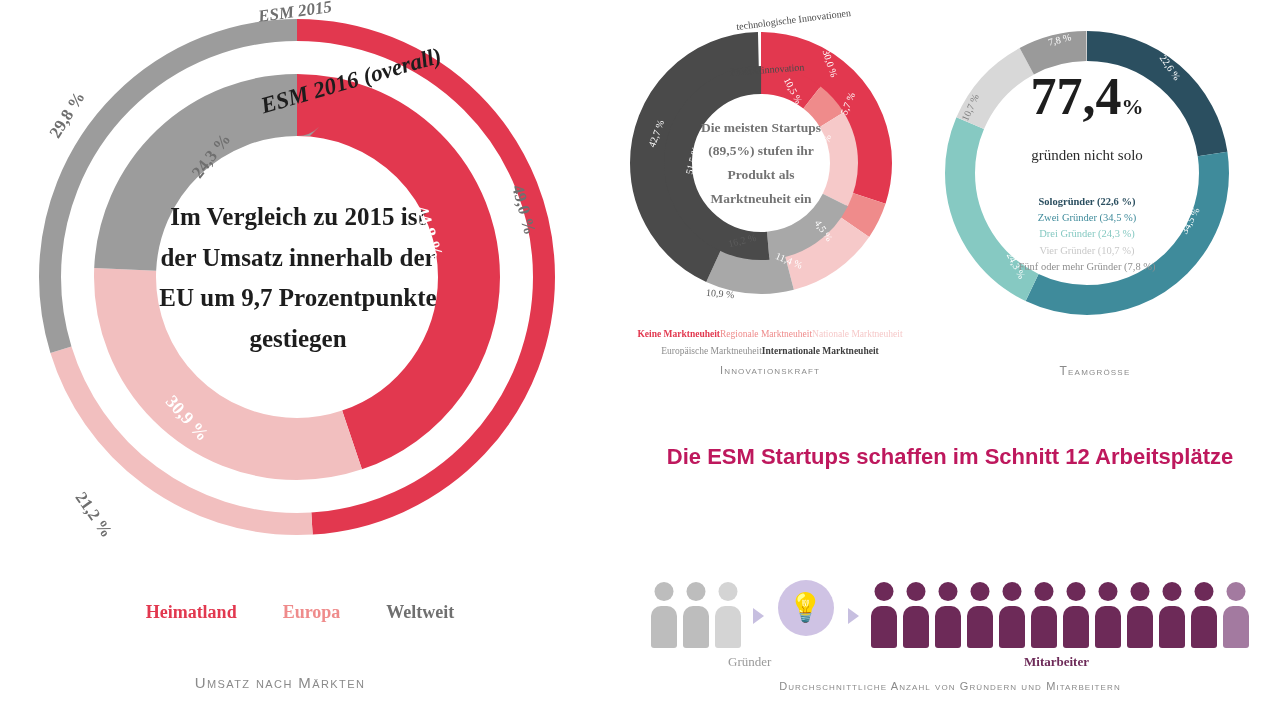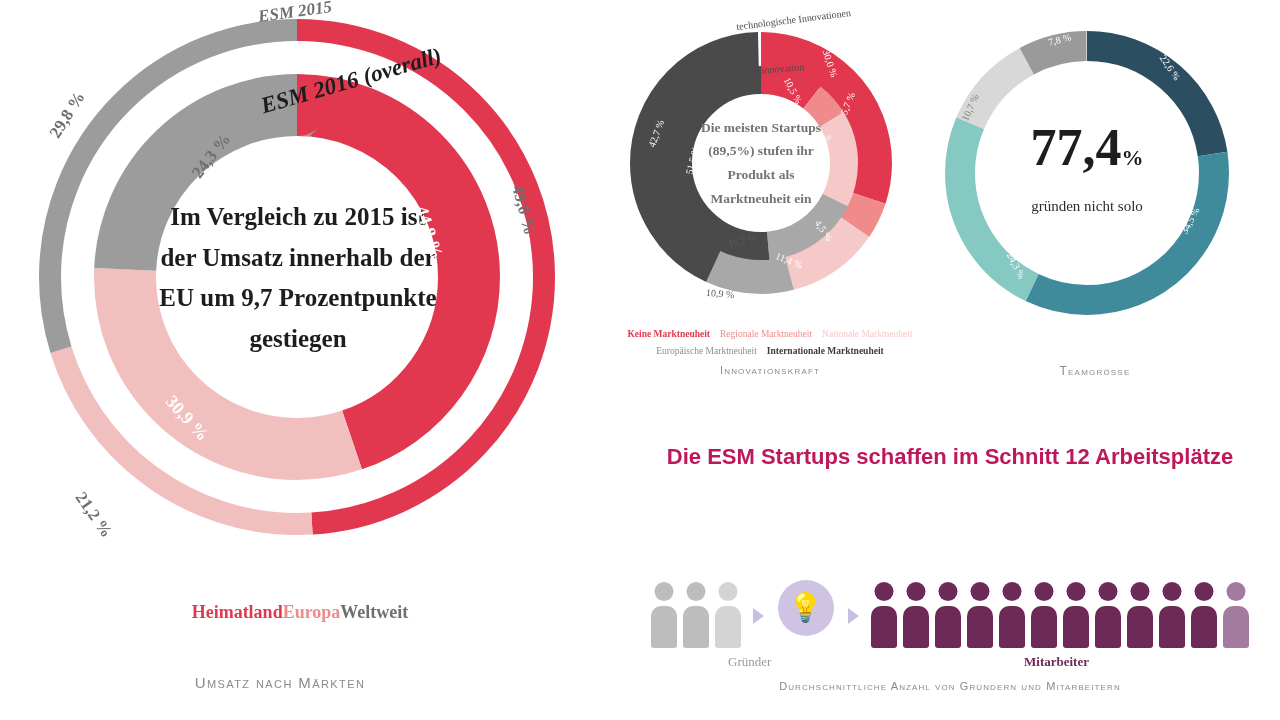--- a/index.html
+++ b/index.html
@@ -55,21 +55,21 @@
   #p-298 { left:42px;  top:105px; font-size:17px; color:#6f6f6f; transform:rotate(-58deg); }
   #p-490 { left:498px; top:200px; font-size:17px; color:#6f6f6f; transform:rotate(75deg); }
   #p-212 { left:68px;  top:505px; font-size:17px; color:#6f6f6f; transform:rotate(55deg); }
   
   #p-243 { left:186px; top:146px; font-size:17px; color:#6f6f6f; transform:rotate(-52deg); }
   #p-448 { left:402px; top:222px; font-size:18px; color:#ffffff; transform:rotate(72deg); }
   #p-309 { left:160px; top:408px; font-size:18px; color:#ffffff; transform:rotate(48deg); }
 
   #left-legend {
     position:absolute; left:80px; top:602px; width:440px;
-    display:flex; justify-content:center; 
+    display:flex; justify-content:center; gap:46px;
     font-family:"Liberation Serif", serif; font-weight:bold; font-size:18px;
   }
   #left-legend .l1 { color:#e2384f; }
   #left-legend .l2 { color:#ef8b8b; }
   #left-legend .l3 { color:#6f6f6f; }
 
   .caption {
     position:absolute; font-family:Liberation Sans, sans-serif;
     color:#8a8a8a; letter-spacing:1.4px; font-variant:small-caps;
     font-size:15px; text-align:center; white-space:nowrap;
@@ -101,21 +101,21 @@
   #m6 { left:155px;  top:245px; color:#ffffff; transform:rotate(22deg); }
   #m7 { left:108px;  top:225px; color:#5b5b5b; transform:rotate(-14deg); }
   #m8 { left:86px;   top:278px; color:#5b5b5b; transform:rotate(5deg); }
   #m9 { left:22px;   top:118px; color:#ffffff; transform:rotate(-70deg); }
   #m10{ left:58px;   top:145px; color:#ffffff; transform:rotate(-76deg); }
 
   #mid-legend {
     position:absolute; left:0px; top:316px; width:300px;
     font-family:"Liberation Serif", serif; font-size:9.5px; text-align:center; line-height:1.8;
   }
-  #mid-legend .row { display:flex; justify-content:center; gap:10px; flex-wrap:wrap; }
+  #mid-legend .row { display:flex; justify-content:center; flex-wrap:wrap; }
   .k-none  { color:#e2384f; font-weight:bold; }
   .k-reg   { color:#ef8b8b;text-align:right; }
   .k-nat   { color:#f6c9c9; }
   .k-eur   { color:#8d8d8d; }
   .k-int   { color:#3d3d3d; font-weight:bold; }
   #cap-mid { left:620px; top:364px; width:300px; font-size:11px; letter-spacing:1.2px; }
 
   
   #right-panel { left:930px; top:10px; width:330px; height:400px; }
   #right-ring { position:absolute; left:14px; top:20px; width:286px; height:286px; }
@@ -311,20 +311,27 @@
         <circle r="127" fill="none" stroke="#86c9c2" stroke-width="30" stroke-dasharray="193.9 604.1" stroke-dashoffset="-455.6"></circle>
         <circle r="127" fill="none" stroke="#d8d8d8" stroke-width="30" stroke-dasharray="85.4 712.6" stroke-dashoffset="-649.5"></circle>
         <circle r="127" fill="none" stroke="#9a9a9a" stroke-width="30" stroke-dasharray="62.2 735.8" stroke-dashoffset="-734.9"></circle>
       </g>
     </svg>
   </div>
 
   <div class="center-text" id="right-center">
     <div id="big-number"><span>77,4</span><span class="pc">%</span></div>
     <div id="right-sub">gründen nicht solo</div>
+    <div id="right-legend">
+      <div>Sologründer (22,6 %)</div>
+      <div>Zwei Gründer (34,5 %)</div>
+      <div>Drei Gründer (24,3 %)</div>
+      <div>Vier Gründer (10,7 %)</div>
+      <div>Fünf oder mehr Gründer (7,8 %)</div>
+    </div>
   </div>
 
   <div class="rpct" id="r1">22,6 %</div>
   <div class="rpct" id="r2">34,5 %</div>
   <div class="rpct" id="r3">24,3 %</div>
   <div class="rpct" id="r4">10,7 %</div>
   <div class="rpct" id="r5">7,8 %</div>
 </div>
 
 <div class="caption" id="cap-right">Teamgrösse</div>

